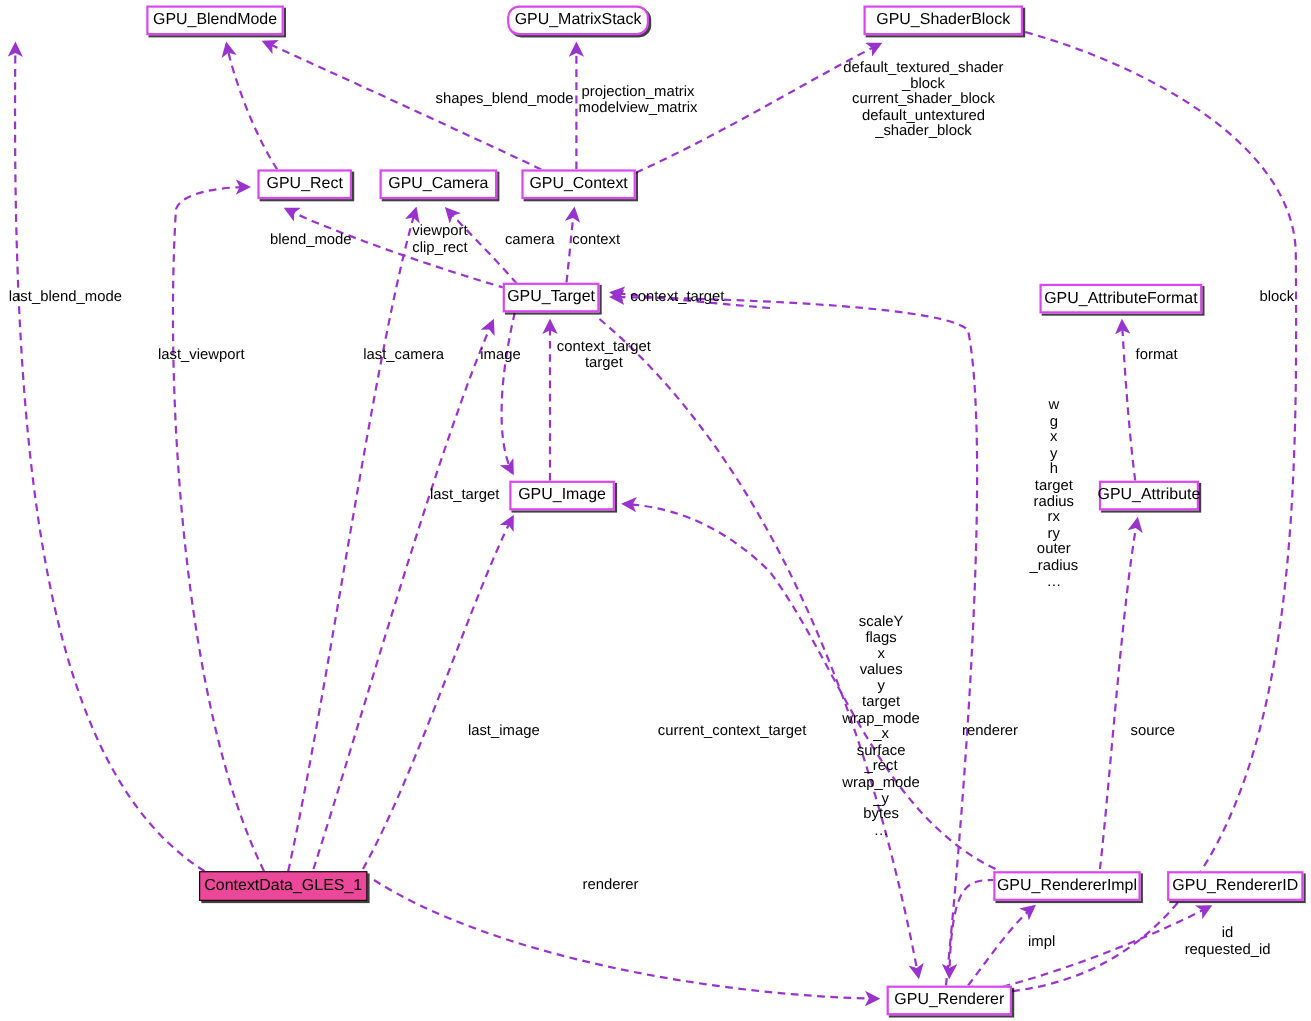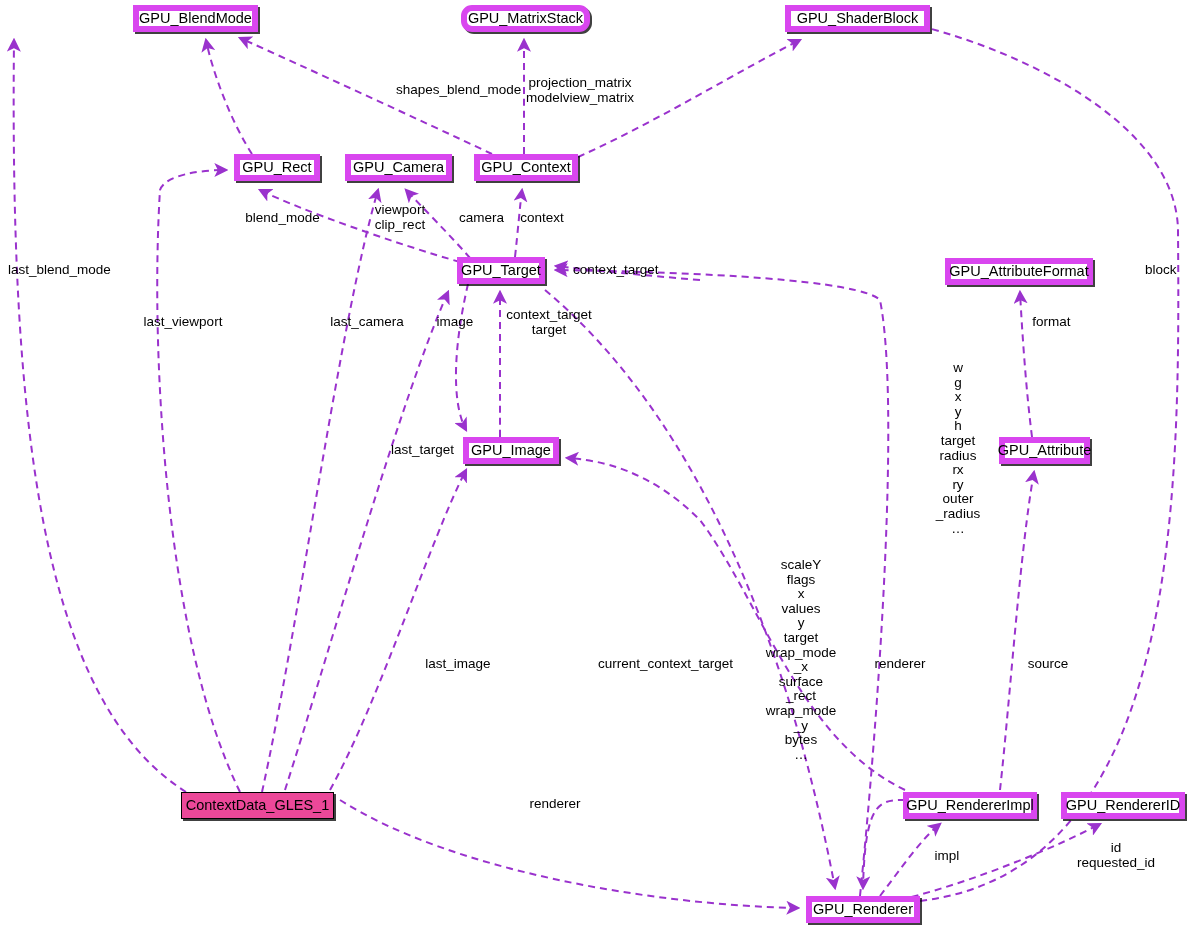--- a/index.html
+++ b/index.html
@@ -19,21 +19,21 @@
     position: absolute;
     left: 0;
     top: 0;
     width: 1192px;
     height: 928px;
     pointer-events: none;
   }
   .node {
     position: absolute;
     box-sizing: border-box;
-    border: 6px solid #d946ef;
+    border: 2px solid #d946ef;
     background: #ffffff;
     color: #000000;
     font-size: 14.5px;
     line-height: 1;
     display: flex;
     align-items: center;
     justify-content: center;
     box-shadow: 2px 2px 0 0 rgba(0,0,0,0.75);
     white-space: nowrap;
     z-index: 5;
@@ -160,20 +160,25 @@
   <div class="node" style="left:1061px;top:792px;width:124px;height:27px;">
     <span>GPU_RendererID</span>
   </div>
   <div class="node" style="left:806px;top:896px;width:114px;height:27px;">
     <span>GPU_Renderer</span>
   </div>
 
   <div class="edge-label" style="left:396px;top:83px;width:124px;">shapes_blend_mode</div>
   <div class="edge-label" style="left:524px;top:76px;width:112px;">projection_matrix
 modelview_matrix</div>
+  <div class="edge-label" style="left:761px;top:54px;width:157px;">default_textured_shader
+_block
+current_shader_block
+default_untextured
+_shader_block</div>
   <div class="edge-label" style="left:240px;top:211px;width:85px;">blend_mode</div>
   <div class="edge-label" style="left:369px;top:203px;width:62px;">viewport
 clip_rect</div>
   <div class="edge-label" style="left:455px;top:211px;width:53px;">camera</div>
   <div class="edge-label" style="left:516px;top:211px;width:52px;">context</div>
   <div class="edge-label left" style="left:8px;top:263px;width:110px;">last_blend_mode</div>
   <div class="edge-label left" style="left:573px;top:263px;width:100px;">context_target</div>
   <div class="edge-label left" style="left:1145px;top:263px;width:45px;">block</div>
   <div class="edge-label" style="left:140px;top:315px;width:86px;">last_viewport</div>
   <div class="edge-label" style="left:301px;top:315px;width:78px;margin-left:27px;">last_camera</div>

